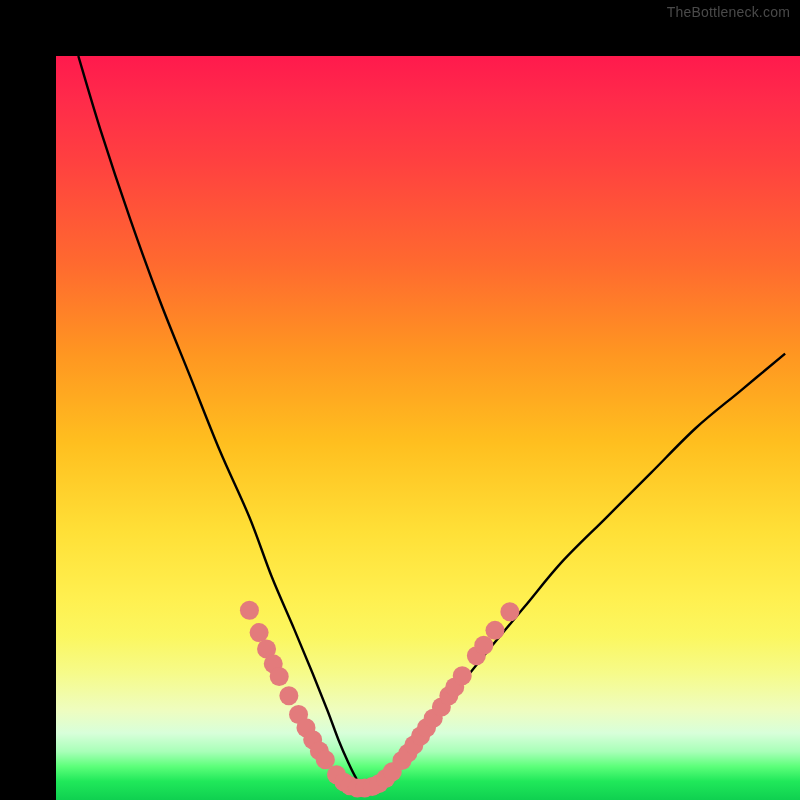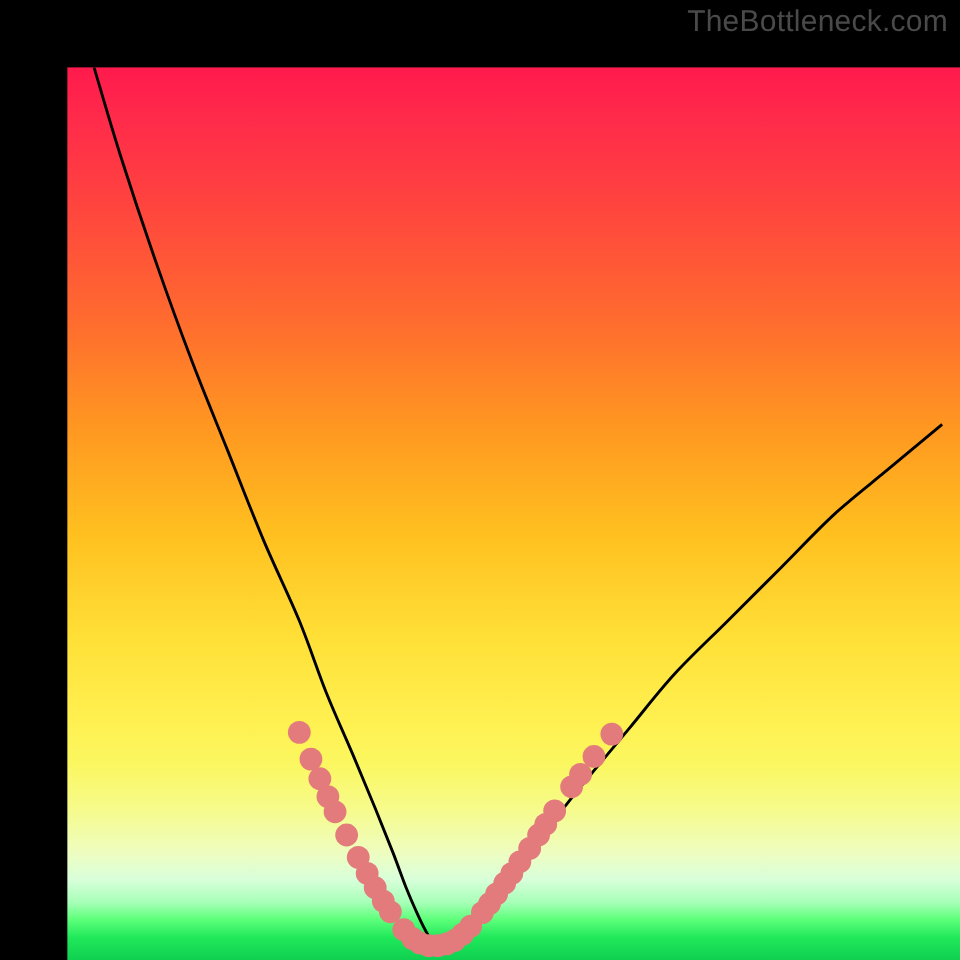--- a/index.html
+++ b/index.html
@@ -48,21 +48,21 @@
       #5cff7a 95.5%,
       #20e85a 97.5%,
       #0fd050 100%
     );
   }
   .watermark {
     position: absolute;
     top: 4px;
     right: 10px;
     color: #4a4a4a;
-    font-size: 25px;
+    font-size: 14px;
     font-weight: 500;
     letter-spacing: 0.2px;
     pointer-events: none;
   }
   svg.curve {
     position: absolute;
     left: 0; top: 0;
     width: 744px;
     height: 744px;
   }

